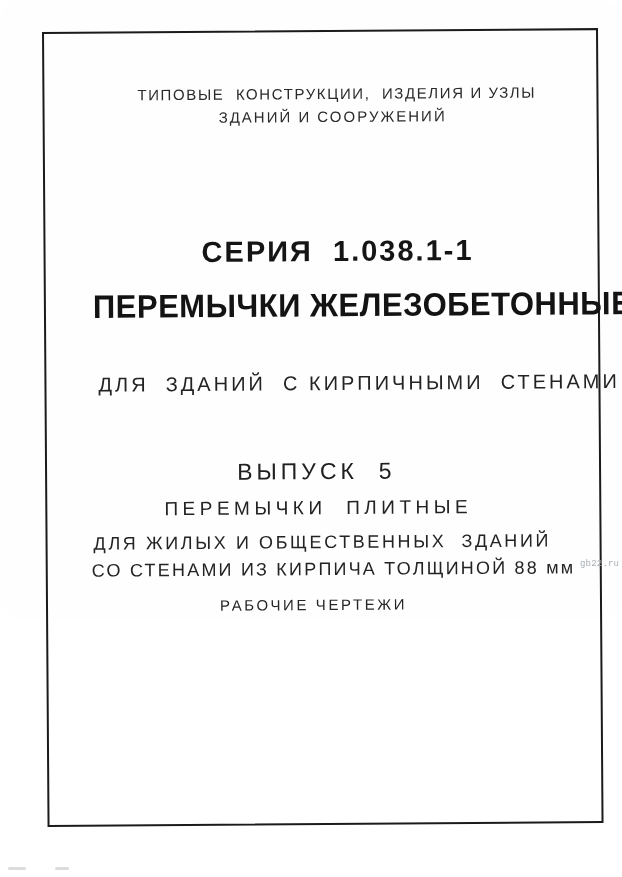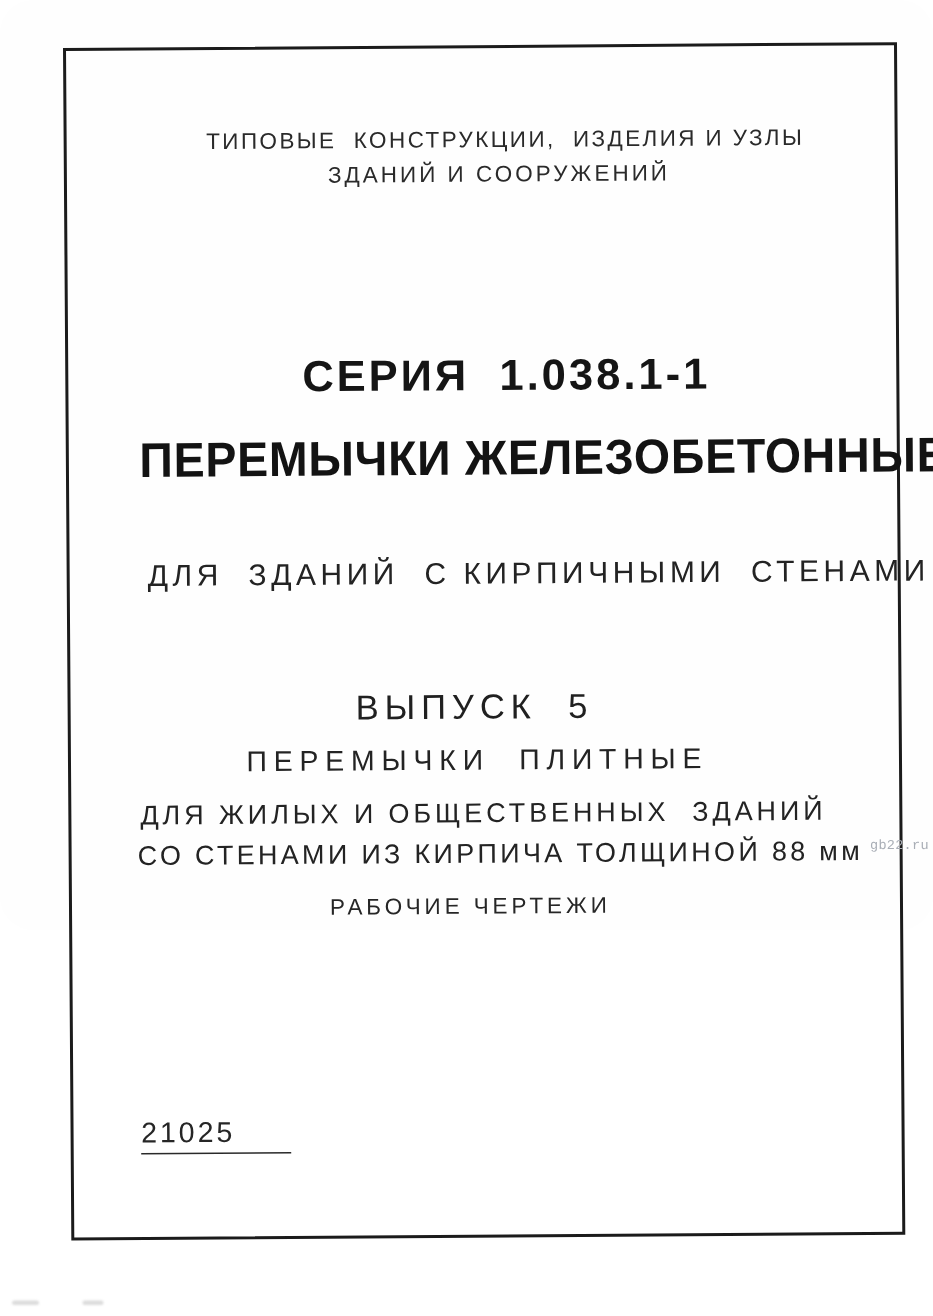--- a/index.html
+++ b/index.html
@@ -99,23 +99,20 @@
     <div class="line issue-label">ВЫПУСК  5</div>
 
     <div class="line issue-title">ПЕРЕМЫЧКИ  ПЛИТНЫЕ</div>
 
     <div class="line scope-line-1">ДЛЯ ЖИЛЫХ И ОБЩЕСТВЕННЫХ  ЗДАНИЙ</div>
 
     <div class="line scope-line-2">СО СТЕНАМИ ИЗ КИРПИЧА ТОЛЩИНОЙ 88 мм</div>
 
     <div class="line doc-type">РАБОЧИЕ ЧЕРТЕЖИ</div>
 
-    <div class="inventory">
-      <span class="inventory-number">21025</span>
-    </div>
 
   </div>
 
   <div class="watermark">gb22.ru</div>
 
   <div class="smudge smudge-1"></div>
   <div class="smudge smudge-2"></div>
 
 </div>
 

